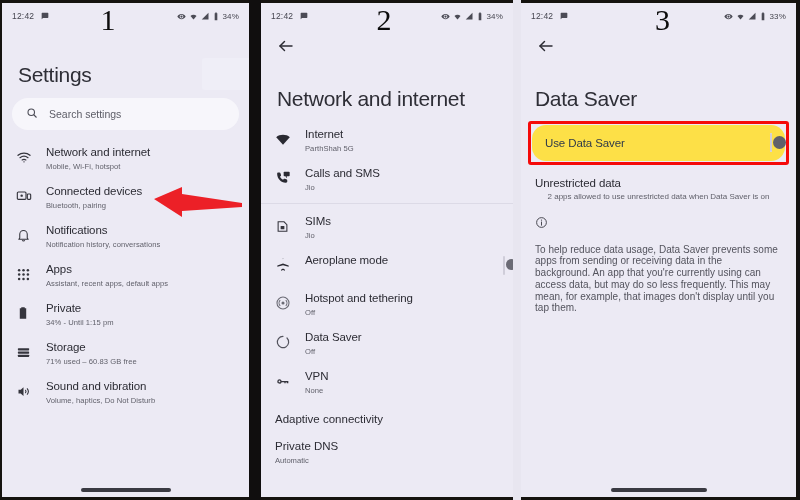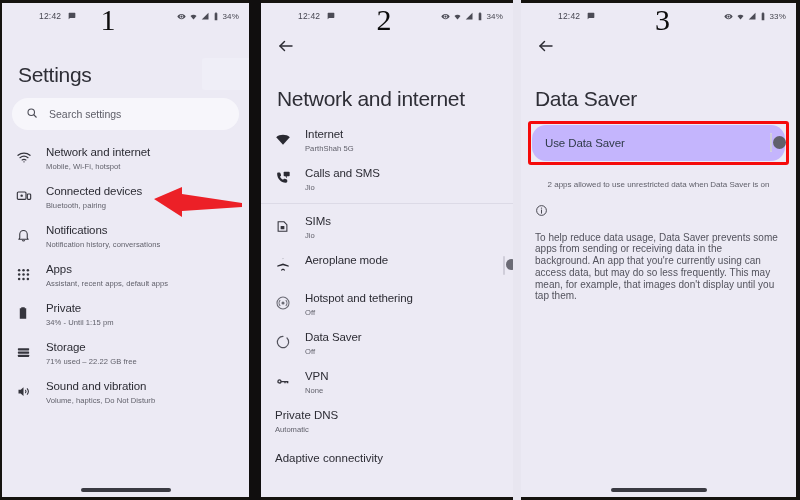--- a/index.html
+++ b/index.html
@@ -15,21 +15,21 @@
   .panel{ position:relative; height:500px; overflow:hidden; background:#eceaf4; }
   #panel1{ width:249px; border-top:3px solid #15130f; border-bottom:3px solid #15130f; border-left:2px solid #15130f; }
   .gap{ width:12px; background:#100e0e; height:500px; }
   #panel2{ width:252px; border-top:3px solid #15130f; border-bottom:3px solid #15130f; }
   .gap2{ width:8px; background:#e8e6f0; height:500px; }
   #panel3{ width:277px; border-top:3px solid #15130f; border-bottom:3px solid #15130f; border-right:2px solid #15130f; }
 
   
   .statusbar{
     height:26px; display:flex; align-items:center;
-    padding:0 10px; font-size:8.5px; color:#4b4b55; letter-spacing:.2px;margin-left:27px;
+    padding:0 10px; font-size:8.5px; color:#4b4b55; letter-spacing:.2px;
   }
   .sb-clock{ font-size:8.5px; color:#45454f; font-weight:400; }
   .sb-dot{ margin-left:7px; display:inline-flex; }
   .sb-right{ margin-left:auto; display:flex; align-items:flex-start; gap:3px; }
   .sb-batt{ font-size:8px; color:#45454f; }
 
   
   .pnum{
     position:absolute; top:2px; left:0; right:0; text-align:center;
     font-size:30px; line-height:1; color:#0c0c0c; font-weight:400;
@@ -95,21 +95,21 @@
   .barerow{ padding:6px 8px 6px 14px; }
   .barerow .t1{ font-size:11.5px; color:#2c2c34; line-height:15px; }
   .barerow .t2{ font-size:7.6px; color:#61616b; line-height:11px; margin-top:1px; }
 
   
   .hl-wrap{
     margin:8px 7px 0 7px; border:3px solid #f50a0a; border-radius:3px;
     padding:1px; background:#eceaf4;
   }
   .hl-card{
-    background:#c4b5fd; border-radius:14px; height:36px;
+    background:#fde047; border-radius:14px; height:36px;
     display:flex; align-items:center; padding:0 13px;
   }
   .hl-card .lbl{ font-size:11.5px; color:#2f3a49; letter-spacing:-.1px; }
   .hl-card .sw{ margin-left:auto; }
 
   .sec-title{ font-size:11.5px; color:#2c2c34; padding:0 14px; letter-spacing:-.1px; }
   .sec-sub{ font-size:8px; color:#5f5f69; padding:2px 14px 0 14px; line-height:11.5px;text-align:center; }
   .infoic{ padding:12px 14px 0 14px; color:#3b3b44; }
   .bodytext{
     font-size:10px; color:#53535d; padding:11px 16px 0 14px; line-height:11.8px;
@@ -255,21 +255,21 @@
     <div class="row">
       <span class="ico">
         <svg width="15" height="15" viewBox="0 0 24 24" fill="#35353d">
           <rect x="3" y="5" width="18" height="3.6" rx="1"></rect>
             <rect x="3" y="10.2" width="18" height="3.6" rx="1"></rect>
             <rect x="3" y="15.4" width="18" height="3.6" rx="1"></rect>
         </svg>
       </span>
       <span class="txt">
         <div class="t1">Storage</div>
-        <div class="t2">71% used – 22.22 GB free</div>
+        <div class="t2">71% used – 60.83 GB free</div>
       </span>
     </div>
 
     <div class="row">
       <span class="ico">
         <svg width="15" height="15" viewBox="0 0 24 24" fill="#35353d">
           <path d="M4 9h3.5L12 5v14L7.5 15H4z"></path>
             <path d="M15 9.5a4 4 0 0 1 0 5" fill="none" stroke="#35353d" stroke-width="1.7"></path>
             <path d="M17.6 7a7.5 7.5 0 0 1 0 10" fill="none" stroke="#35353d" stroke-width="1.7"></path>
         </svg>
@@ -418,27 +418,27 @@
         <svg width="16" height="16" viewBox="0 0 24 24" fill="#35353d">
           <path d="M6.8 9.2a3.4 3.4 0 1 0 3.2 4.5H14v1.8h2v-1.8h1.6v1.8h2.4v-3.6H10a3.4 3.4 0 0 0-3.2-2.7zm-.1 2.1a1.3 1.3 0 1 1 0 2.6 1.3 1.3 0 0 1 0-2.6z"></path>
         </svg>
       </span>
       <span class="txt">
         <div class="t1">VPN</div>
         <div class="t2">None</div>
       </span>
     </div>
 
+    <div class="barerow" style="padding-top:10px">
+      <div class="t1">Adaptive connectivity</div>
+    </div>
+
     <div class="barerow">
       <div class="t1">Private DNS</div>
       <div class="t2">Automatic</div>
-    </div>
-
-    <div class="barerow" style="padding-top:10px">
-      <div class="t1">Adaptive connectivity</div>
     </div>
 
   </div>
 
   <div class="gap2"></div>
 
   <div class="panel" id="panel3">
 
     <div class="statusbar">
       <span class="sb-clock">12:42</span>
@@ -483,20 +483,21 @@
         <span class="lbl">Use Data Saver</span>
         <span class="sw">
           <span class="switch big"><span class="knob"></span></span>
         </span>
       </div>
     </div>
 
     <div style="height:12px"></div>
 
     <div>
+      <div class="sec-title">Unrestricted data</div>
       <div class="sec-sub">2 apps allowed to use unrestricted data when Data Saver is on</div>
     </div>
 
     <div class="infoic">
       <svg width="13" height="13" viewBox="0 0 24 24" fill="none" stroke="#3b3b44" stroke-width="1.7">
         <circle cx="12" cy="12" r="9"></circle>
           <path d="M12 11v6" stroke-linecap="round"></path>
           <circle cx="12" cy="7.6" r="1.1" fill="#3b3b44" stroke="none"></circle>
       </svg>
     </div>

